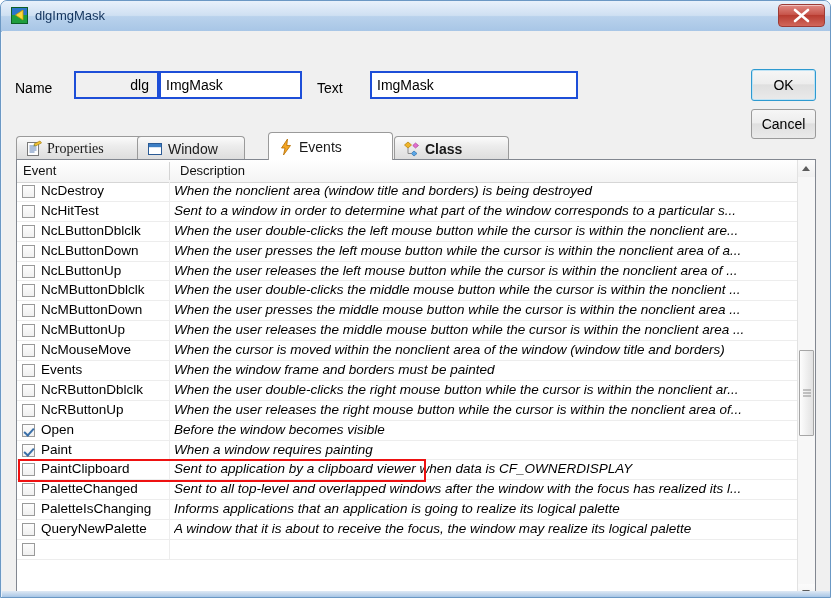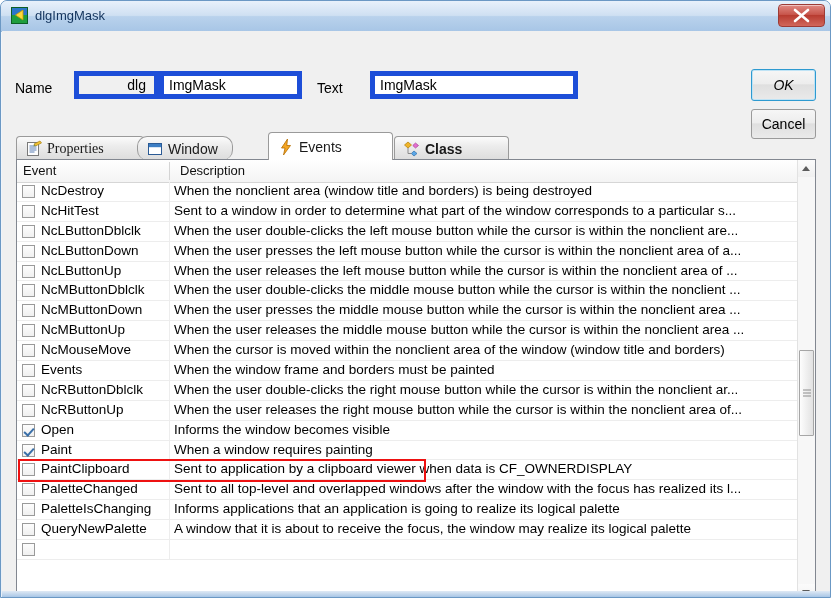--- a/index.html
+++ b/index.html
@@ -47,37 +47,36 @@
     position:absolute;left:1px;top:30px;width:829px;height:567px;
     background:#f0f0f0;
   }
 
   
   .lbl{
     position:absolute;font-size:14px;color:#000;line-height:18px;
   }
   .fld{
     position:absolute;box-sizing:border-box;height:28px;
-    border:5px solid #1d4ed8;background:#ffffff;
+    border:2px solid #1d4ed8;background:#ffffff;
     font-size:14px;color:#000;line-height:26px;
     padding:0 5px;
   }
   .fld.readonly{background:#f0f0f0;text-align:right;padding-right:8px;}
 
   
   .btn{
     position:absolute;box-sizing:border-box;
     border:1px solid #9a9a9a;border-radius:3px;
     background:linear-gradient(180deg,#f6f6f6 0%,#ededed 45%,#dfdfdf 50%,#eaeaea 100%);
     font-size:14px;color:#000;text-align:center;cursor:pointer;
   }
   .btn.default{
     border:1px solid #2e9ad0;
     box-shadow:0 0 0 1px #bfe3f5 inset;
-    font-style:italic;
   }
 
   
   .tabstrip{
     position:absolute;left:14px;top:101px;width:800px;height:28px;
   }
   .tab{
     position:absolute;top:4px;height:24px;box-sizing:border-box;
     border:1px solid #9a9a9a;border-bottom:none;
     border-radius:4px 4px 0 0;
@@ -137,21 +136,21 @@
     border:solid #3a6fa8;border-width:0 2px 2px 0;
     transform:rotate(42deg);
   }
   .row .name{
     position:absolute;left:24px;top:0;height:19px;line-height:18px;
     font-size:13.5px;color:#000;white-space:nowrap;
   }
   .row .desc{
     position:absolute;left:157px;top:0;height:19px;line-height:18px;
     font-size:13.5px;color:#000;white-space:nowrap;
-    overflow:hidden;text-overflow:ellipsis;width:615px;
+    overflow:hidden;text-overflow:ellipsis;width:615px;font-style:italic;
   }
   .row .vsep{
     position:absolute;left:152px;top:0;width:1px;height:19px;background:#ededed;
   }
 
   
   .vscroll{
     position:absolute;right:0;top:0;width:17px;bottom:0;
     background:#f7f7f7;border-left:1px solid #e2e2e2;
   }
@@ -234,21 +233,21 @@
             <g stroke="#5b7fb5" stroke-width="1">
               <path d="M4.5 6 H11.5 M4.5 8 H11.5 M4.5 10 H11.5 M4.5 12 H9.5"></path>
             </g>
             <path d="M9 4 L15 1 L16.5 3 L10.5 6 Z" fill="#f2c230" stroke="#a8821a" stroke-width="0.7"></path>
             <path d="M9 4 L10.5 6 L8.5 6.5 Z" fill="#7c8f40"></path>
           </svg>
         </span>
         <span class="tlabel">Properties</span>
       </div>
 
-      <div class="tab" style="left:121px;width:96px;border-radius:10px;">
+      <div class="tab" style="left:121px;width:108px;">
         <span class="ticon">
           <svg width="18" height="18" viewBox="0 0 18 18">
             <rect x="2.5" y="3.5" width="13" height="11" fill="#ffffff" stroke="#2b5a94"></rect>
             <rect x="3" y="4" width="12" height="3.2" fill="#3d7ec4"></rect>
           </svg>
         </span>
         <span class="tlabel">Window</span>
       </div>
 
       <div class="tab active" style="left:252px;width:125px;">
@@ -352,21 +351,21 @@
           <div class="row">
             <span class="cb"></span>
             <span class="vsep"></span>
             <span class="name">NcRButtonUp</span>
             <span class="desc">When the user releases the right mouse button while the cursor is within the nonclient area of...</span>
           </div>
           <div class="row">
             <span class="cb checked"></span>
             <span class="vsep"></span>
             <span class="name">Open</span>
-            <span class="desc">Informs the window becomes visible</span>
+            <span class="desc">Before the window becomes visible</span>
           </div>
           <div class="row">
             <span class="cb checked"></span>
             <span class="vsep"></span>
             <span class="name">Paint</span>
             <span class="desc">When a window requires painting</span>
           </div>
           <div class="row">
             <span class="cb"></span>
             <span class="vsep"></span>

